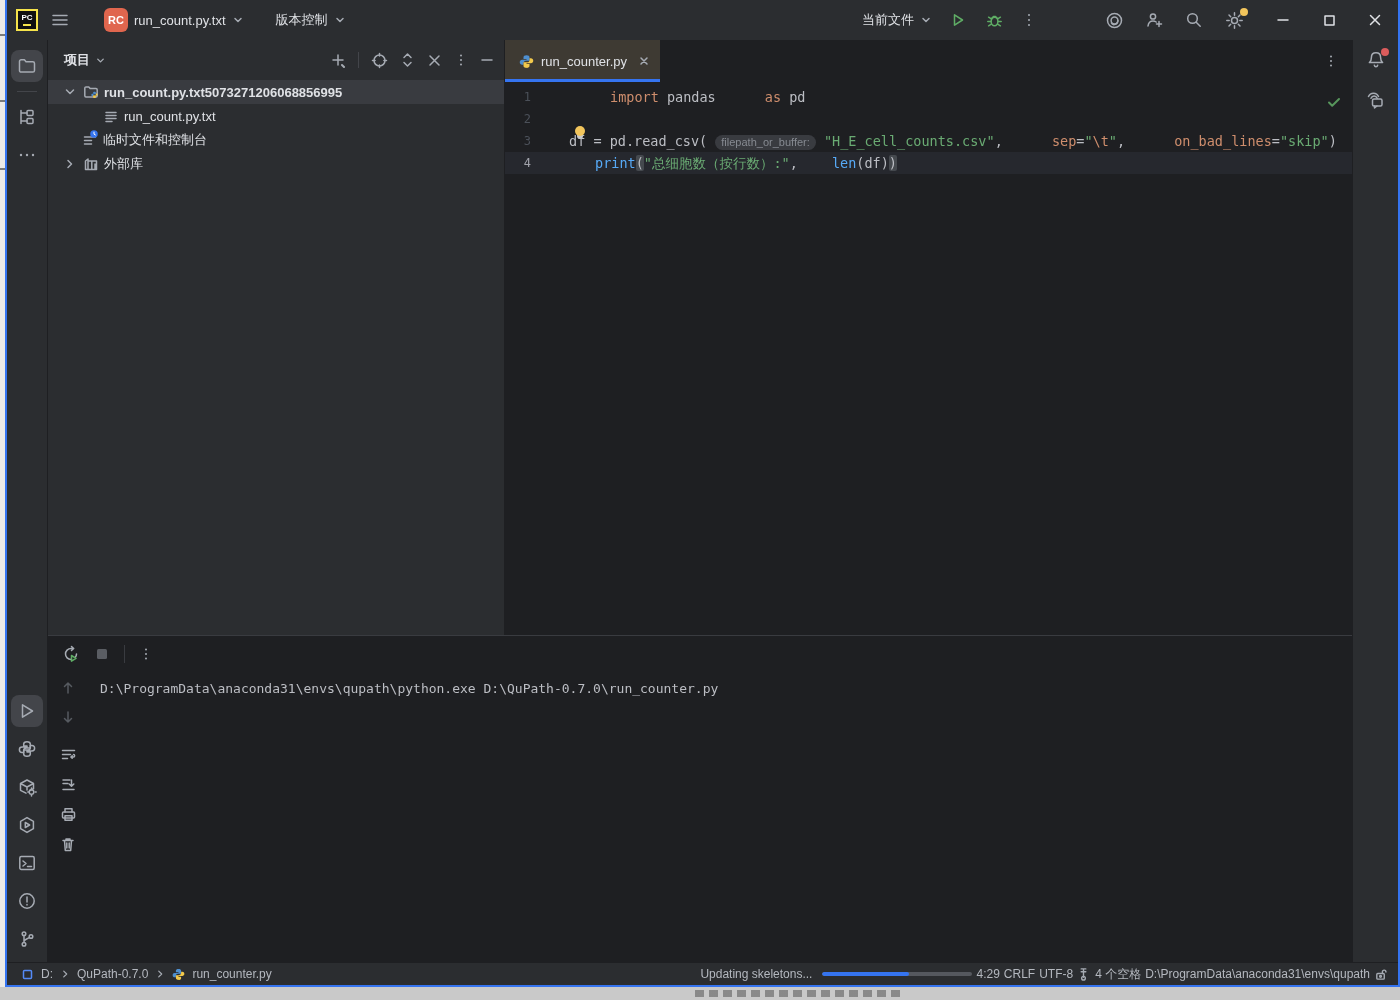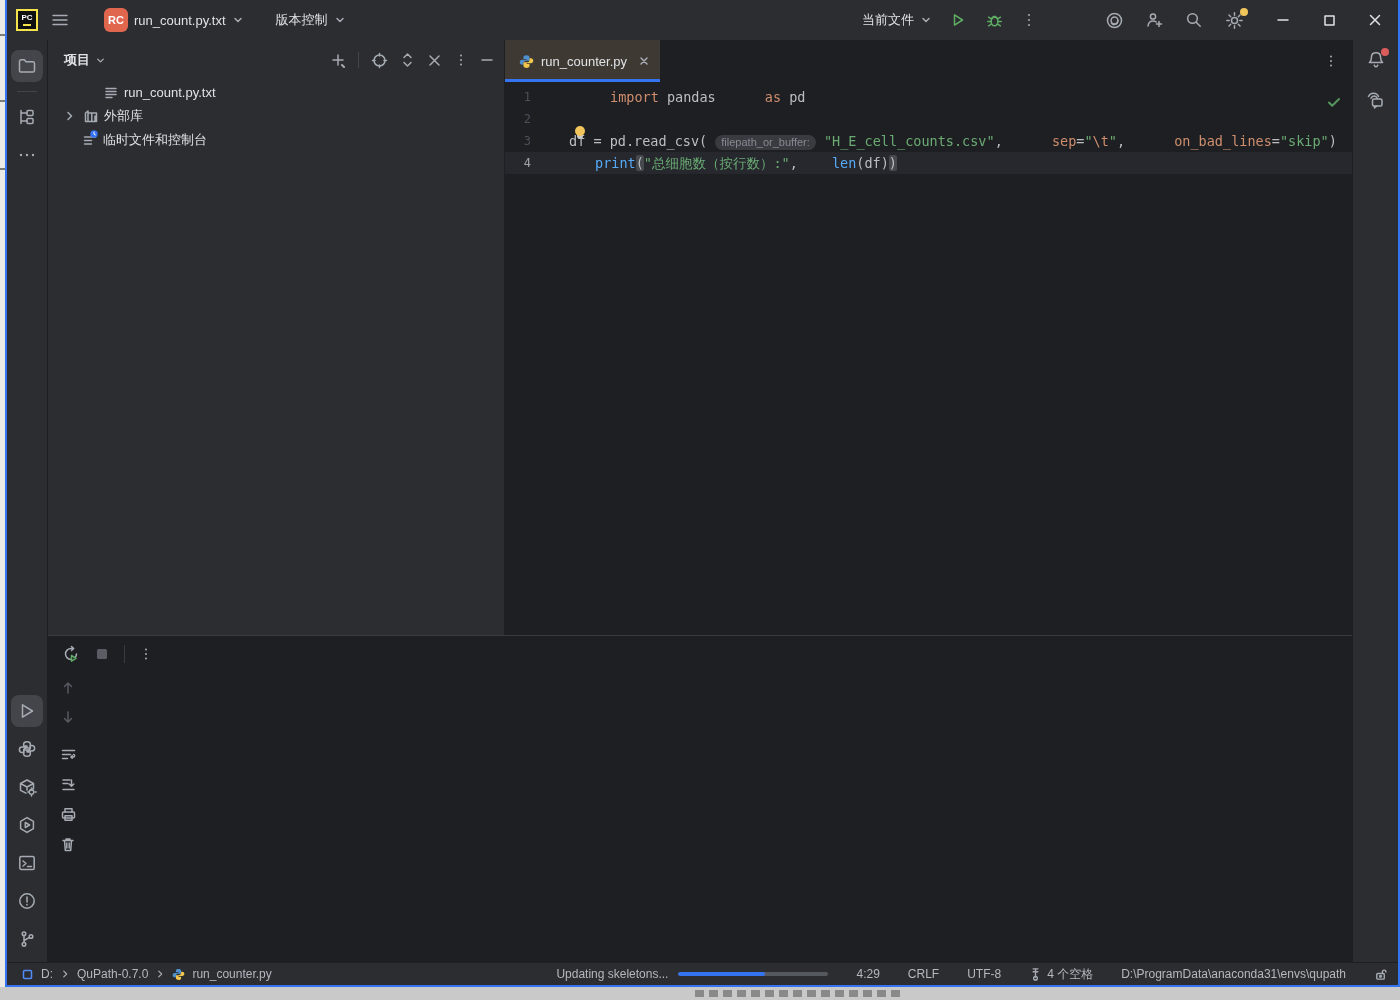--- a/index.html
+++ b/index.html
@@ -98,21 +98,21 @@
   .rp-vsep{width:1px;height:18px;background:#393b40;}
   .rp-body{display:flex;}
   .rp-gutter{width:40px;display:flex;flex-direction:column;align-items:center;gap:13px;padding-top:8px;flex:none;}
   .console{padding:6px 0 0 12px;font-family:"DejaVu Sans Mono",monospace;font-size:13px;color:#bcbec4;}
   .console-line{height:22px;line-height:22px;white-space:pre;}
 
   
   .statusbar{position:absolute;left:0;right:0;bottom:0;height:23px;background:#2b2d30;border-top:1px solid #1e1f22;
     display:flex;align-items:center;font-size:12px;color:#b4b8bf;padding:0 10px 0 14px;}
   .crumbs{display:flex;align-items:center;gap:7px;}
-  .sb-right{margin-left:auto;display:flex;align-items:center;gap:28px;}
+  .sb-right{margin-left:auto;display:flex;align-items:center;gap:4px;}
   .progress-wrap{display:flex;align-items:center;gap:10px;}
   .progress-track{width:150px;height:4px;border-radius:2px;background:#55585e;overflow:hidden;}
   .progress-fill{height:100%;border-radius:2px;background:#3574f0;}
   .sb-item{display:flex;align-items:center;gap:5px;white-space:nowrap;}
 </style>
 </head>
 <body>
 
 <div class="screen">
 
@@ -324,46 +324,61 @@
               <circle cx="7" cy="8" r="1" fill="#a6abb3" stroke="none"></circle>
               <circle cx="7" cy="12.5" r="1" fill="#a6abb3" stroke="none"></circle>
             </svg>
           <svg width="14" height="14" viewBox="0 0 14 14">
             <path d="M2 7h10"></path>
             </svg>
         </div>
       </div>
 
       <div class="tree">
+        <div class="tree-row sel" style="padding-left:14px">
+          <svg class="icon16" viewBox="0 0 16 16">
+            <path d="M4.5 6l3.5 3.5L11.5 6"></path>
+            </svg>
+          <span class="icon16">
+            <svg viewBox="0 0 16 16">
+                <path d="M1.8 4.2c0-.7.5-1.2 1.2-1.2h2.8l1.3 1.5h5.9c.7 0 1.2.5 1.2 1.2v6.1c0 .7-.5 1.2-1.2 1.2H3c-.7 0-1.2-.5-1.2-1.2z"></path>
+              </svg>
+            <svg viewBox="0 0 16 16" style="position:absolute;left:6px;top:6px;width:11px;height:11px">
+              <path d="M8 2.5c-1.3 0-2 .5-2 1.4v1.2h2v.5H5c-1 0-1.6.7-1.6 1.7S4 8.9 5 8.9h1V7.8c0-.9.7-1.6 1.6-1.6H10V3.9c0-.9-.7-1.4-2-1.4z" fill="#4e8fd0" stroke="none"></path>
+              <path d="M8 11.5c1.3 0 2-.5 2-1.4V8.9H8v-.5h3c1 0 1.6-.7 1.6-1.7S11.9 5.1 11 5.1h-1v1.1c0 .9-.7 1.6-1.6 1.6H6v2.3c0 .9.7 1.4 2 1.4z" fill="#f2c94c" stroke="none"></path>
+              </svg>
+          </span>
+          <span class="tree-label bold">run_count.py.txt5073271206068856995</span>
+        </div>
         <div class="tree-row" style="padding-left:55px">
           <svg class="icon16" viewBox="0 0 16 16">
             <path d="M3 4.5h10M3 7.5h10M3 10.5h10M3 13.5h6"></path>
             </svg>
           <span class="tree-label">run_count.py.txt</span>
-        </div>
-        <div class="tree-row" style="padding-left:14px">
-          <svg class="icon16" viewBox="0 0 16 16">
-            <path d="M6 4.5L9.5 8 6 11.5"></path>
-            </svg>
-          <svg class="icon16" viewBox="0 0 16 16">
-            <path d="M2.5 13.5V5L5 3v10.5M5 5h8.5v8.5H2.5M8.8 5v8.5M12 8v5.5"></path>
-            </svg>
-          <span class="tree-label">外部库</span>
         </div>
         <div class="tree-row" style="padding-left:34px">
           <span class="icon16">
             <svg viewBox="0 0 16 16">
                 <path d="M2.5 5h11M2.5 8.5h7M2.5 12h7"></path>
               </svg>
             <svg viewBox="0 0 16 16" style="position:absolute;left:7px;top:-3px;width:10px;height:10px">
               <circle cx="8" cy="8" r="6" fill="#3574f0" stroke="none"></circle>
                 <path d="M8 5v3.2l2.2 1.3" stroke="#fff" stroke-width="1.6"></path>
               </svg>
           </span>
           <span class="tree-label">临时文件和控制台</span>
+        </div>
+        <div class="tree-row" style="padding-left:14px">
+          <svg class="icon16" viewBox="0 0 16 16">
+            <path d="M6 4.5L9.5 8 6 11.5"></path>
+            </svg>
+          <svg class="icon16" viewBox="0 0 16 16">
+            <path d="M2.5 13.5V5L5 3v10.5M5 5h8.5v8.5H2.5M8.8 5v8.5M12 8v5.5"></path>
+            </svg>
+          <span class="tree-label">外部库</span>
         </div>
       </div>
     </div>
 
     <div class="editor">
       <div class="tabbar">
         <div class="ed-tab">
           <svg width="15" height="15" viewBox="0 0 16 16">
             <path d="M8 1.2c-2.1 0-3.2.8-3.2 2.2v1.9H8v.8H3.3C1.8 6.1.8 7.2.8 8.8s1 2.7 2.5 2.7h1.5V9.7c0-1.4 1.1-2.5 2.5-2.5h3.9V3.4c0-1.4-1.1-2.2-3.2-2.2z" fill="#4e8fd0" stroke="none"></path>
             <path d="M8 14.8c2.1 0 3.2-.8 3.2-2.2v-1.9H8v-.8h4.7c1.5 0 2.5-1.1 2.5-2.7s-1-2.7-2.5-2.7h-1.5v1.8c0 1.4-1.1 2.5-2.5 2.5H4.8v3.6c0 1.4 1.1 2.2 3.2 2.2z" fill="#f2c94c" stroke="none"></path>
@@ -462,20 +477,21 @@
           <svg width="17" height="17" viewBox="0 0 17 17">
             <path d="M5 6V2.8h7V6"></path>
               <rect x="2.5" y="6" width="12" height="6" rx="1"></rect>
               <rect x="5" y="9.8" width="7" height="4.4"></rect>
             </svg>
           <svg width="16" height="17" viewBox="0 0 16 17">
             <path d="M3 4.5h10M6 4.5V3h4v1.5M4.5 4.5l.8 10h5.4l.8-10M6.8 7v5M9.2 7v5"></path>
             </svg>
         </div>
         <div class="console" id="console-lines">
+            <div class="console-line">D:\ProgramData\anaconda31\envs\qupath\python.exe D:\QuPath-0.7.0\run_counter.py</div>
             <div class="console-line"></div>
           </div>
       </div>
     </div>
 
     <div class="statusbar">
       <div class="crumbs">
         <svg width="13" height="13" viewBox="0 0 13 13" style="stroke:#548af7">
           <rect x="2.5" y="2.5" width="8" height="8" rx="1"></rect>
           </svg>

